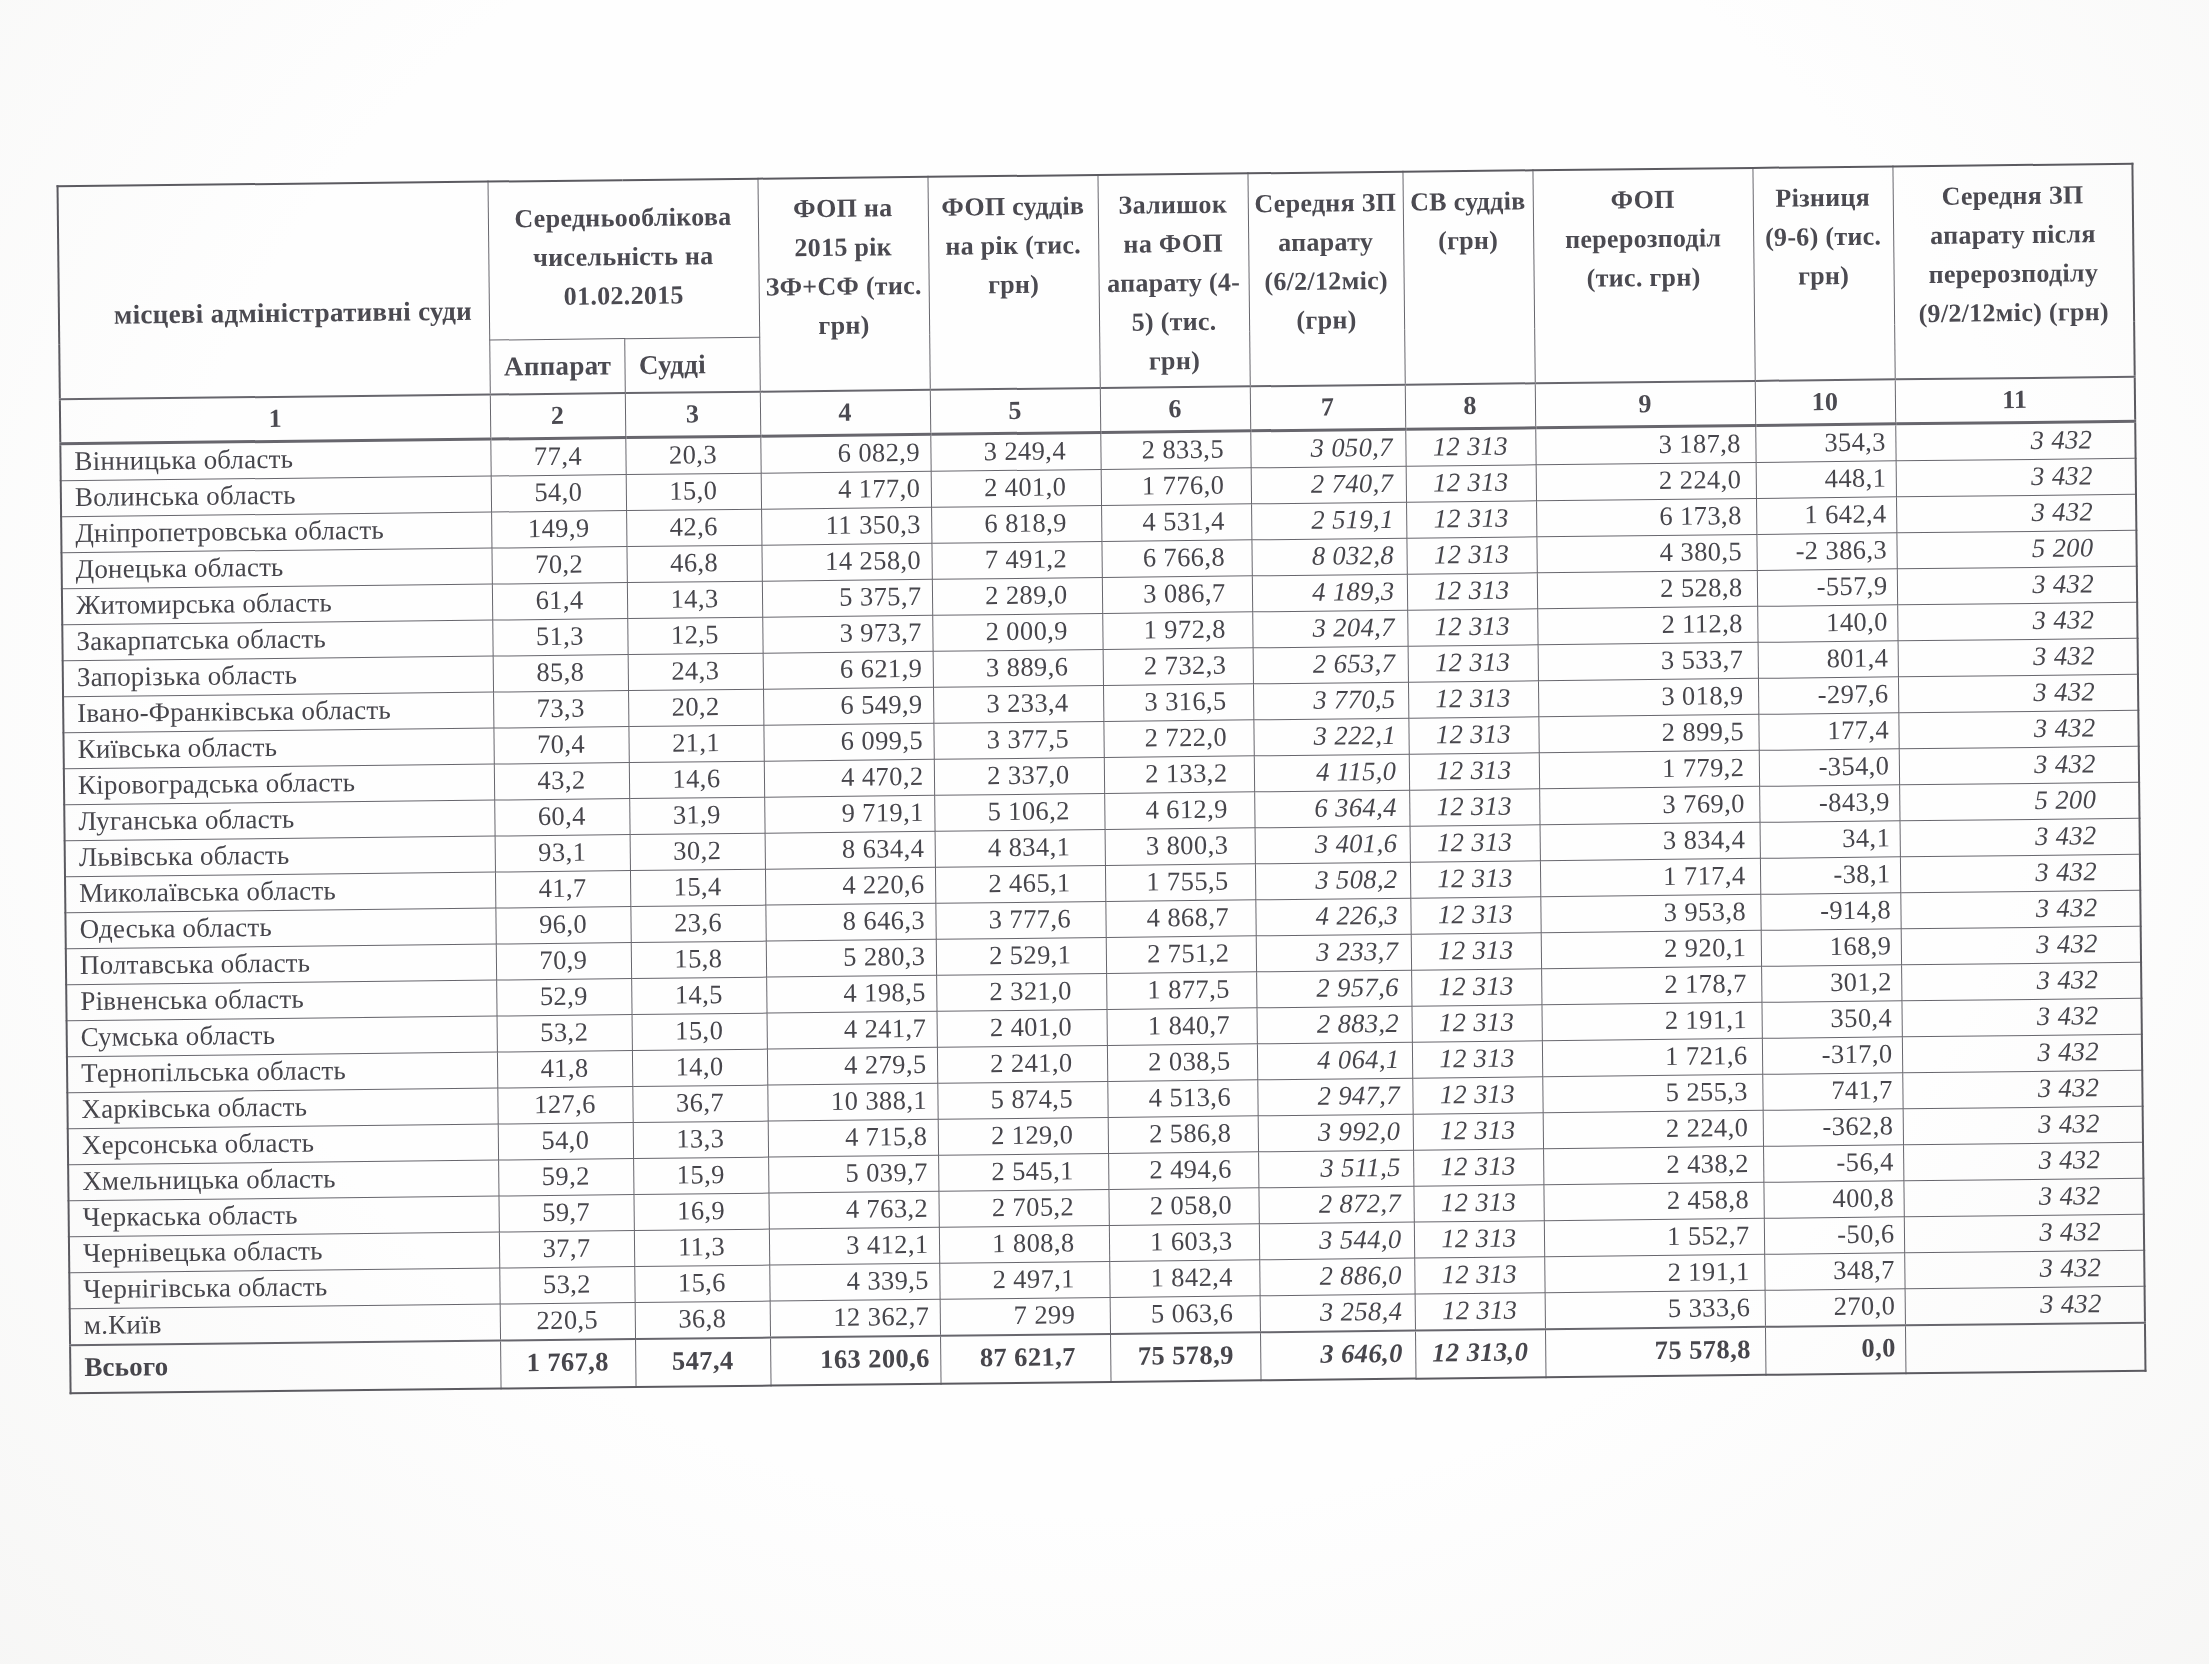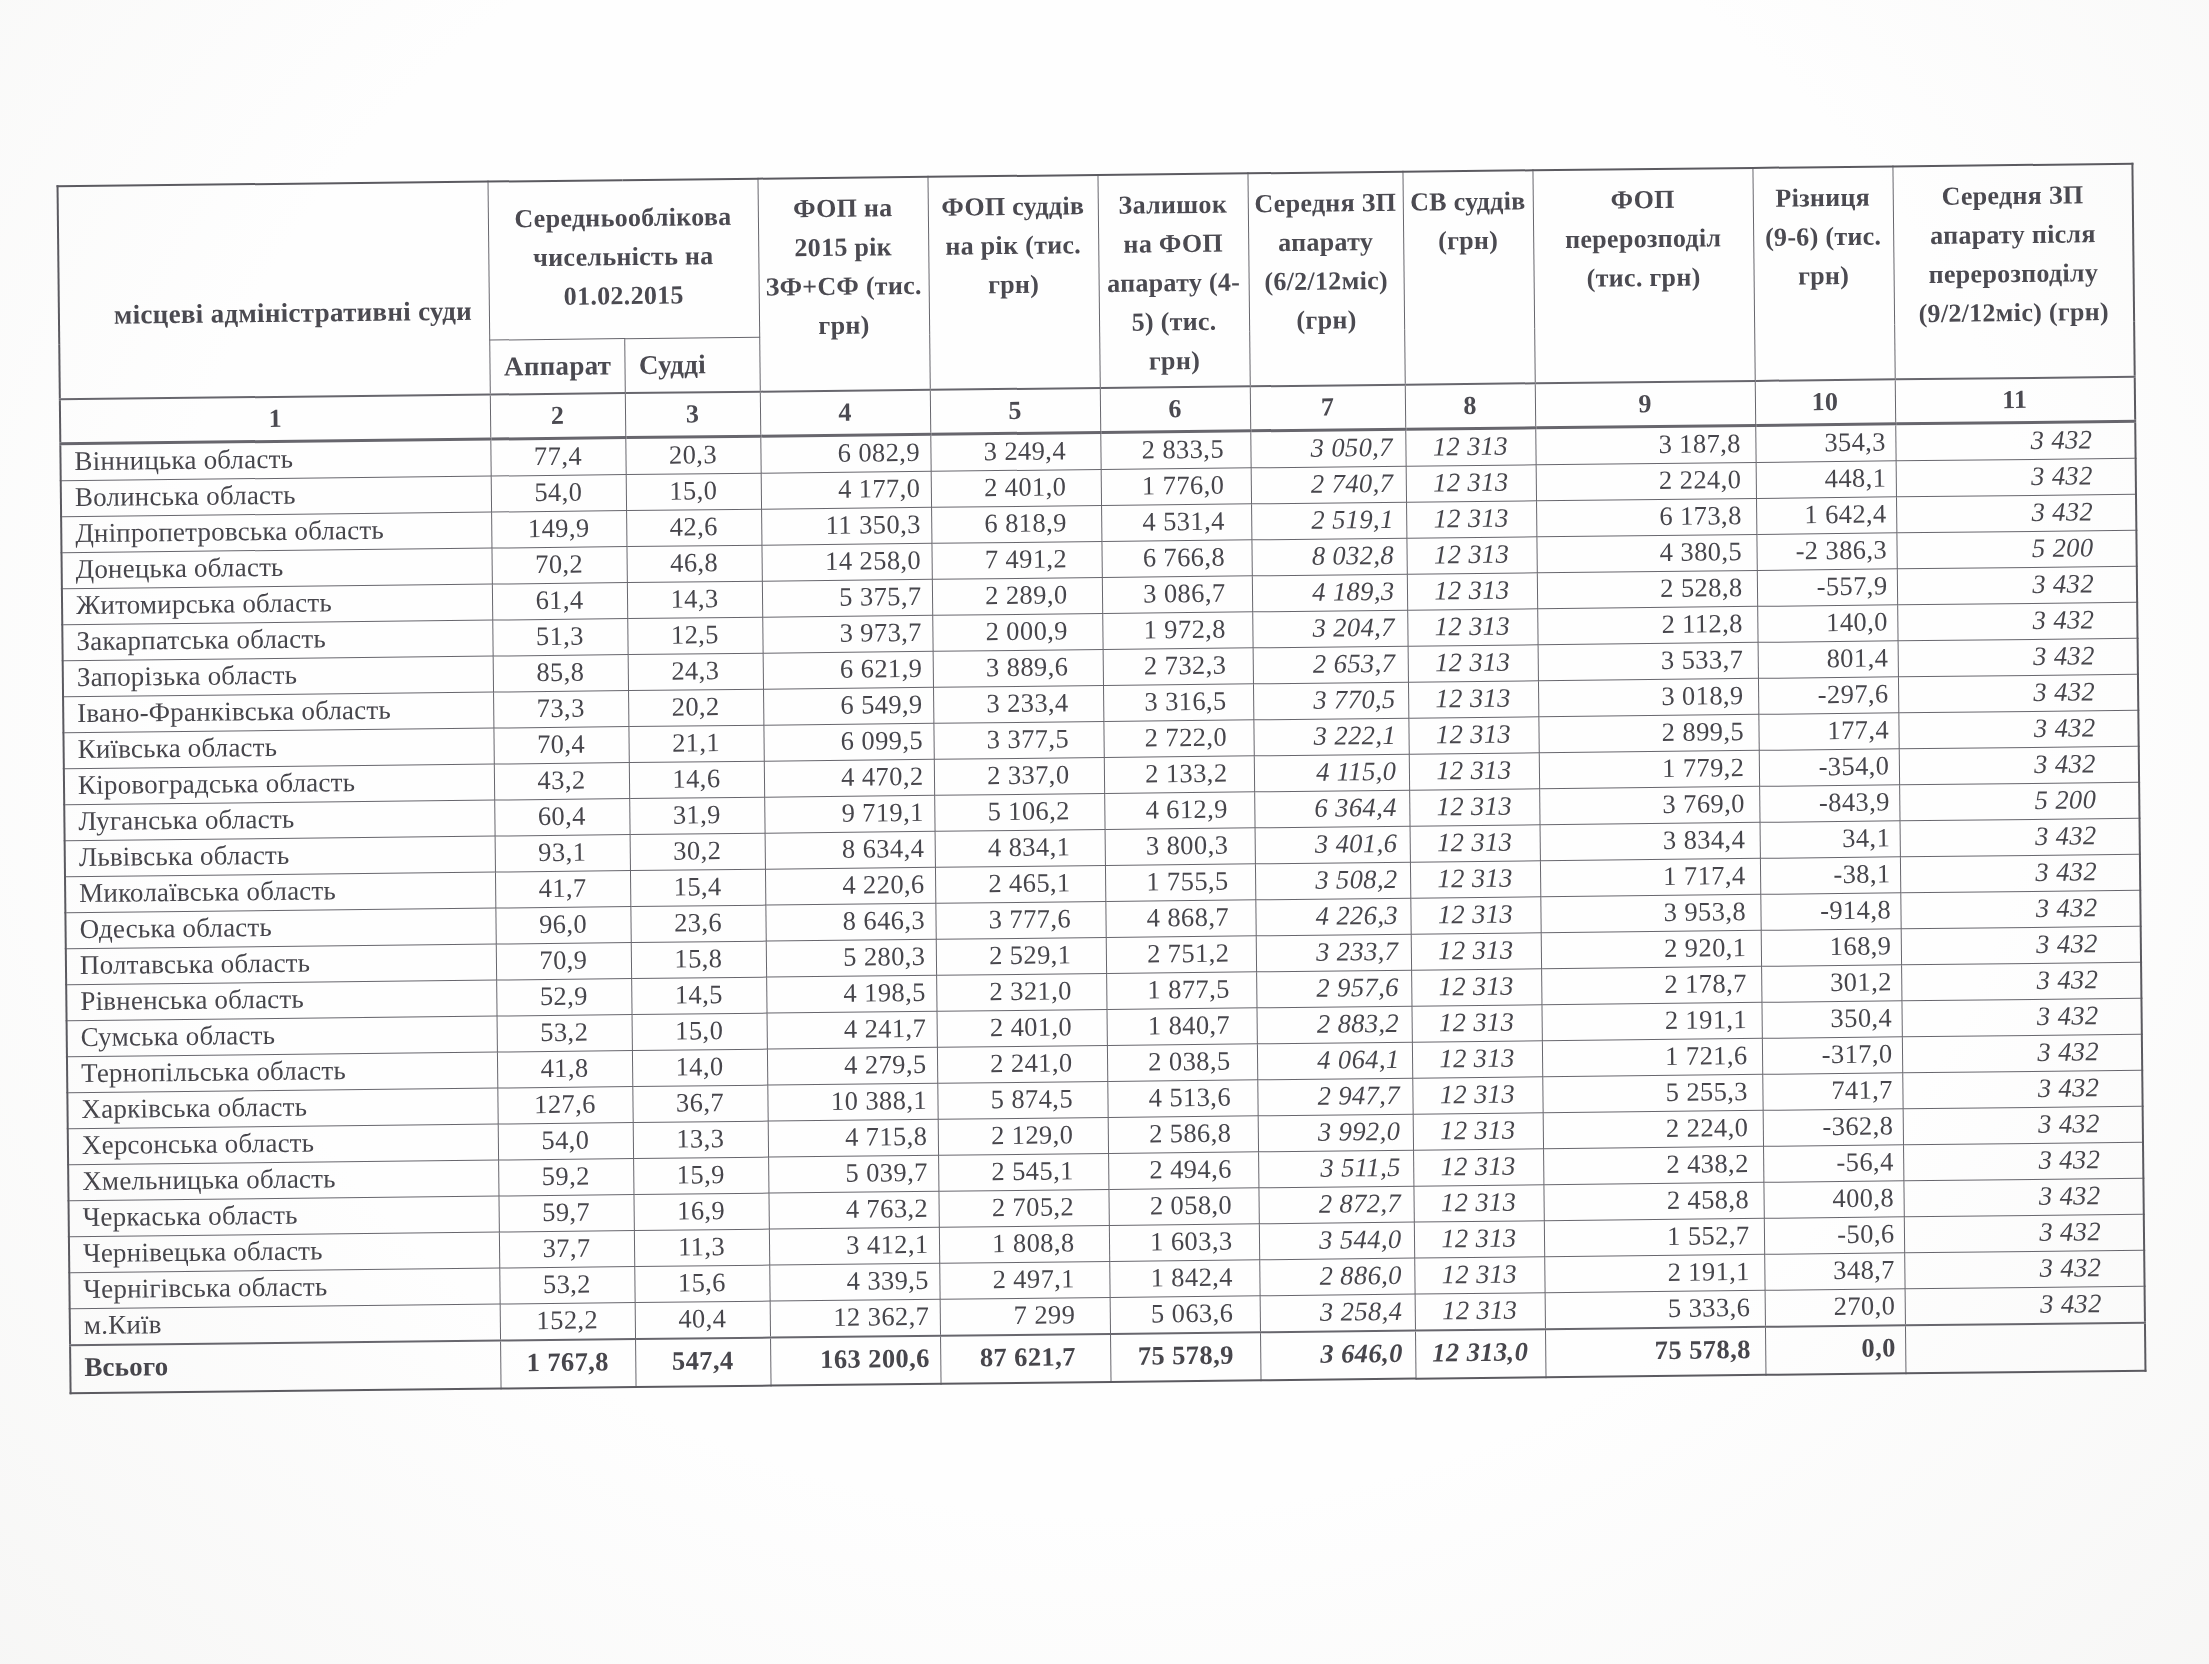--- a/index.html
+++ b/index.html
@@ -425,22 +425,22 @@
           <td>2 497,1</td>
           <td>1 842,4</td>
           <td>2 886,0</td>
           <td>12 313</td>
           <td>2 191,1</td>
           <td>348,7</td>
           <td>3 432</td>
         </tr>
         <tr>
           <td>м.Київ</td>
-          <td>152,2</td>
-          <td>40,4</td>
+          <td>220,5</td>
+          <td>36,8</td>
           <td>12 362,7</td>
           <td>7 299</td>
           <td>5 063,6</td>
           <td>3 258,4</td>
           <td>12 313</td>
           <td>5 333,6</td>
           <td>270,0</td>
           <td>3 432</td>
         </tr>
         <tr class="total">

